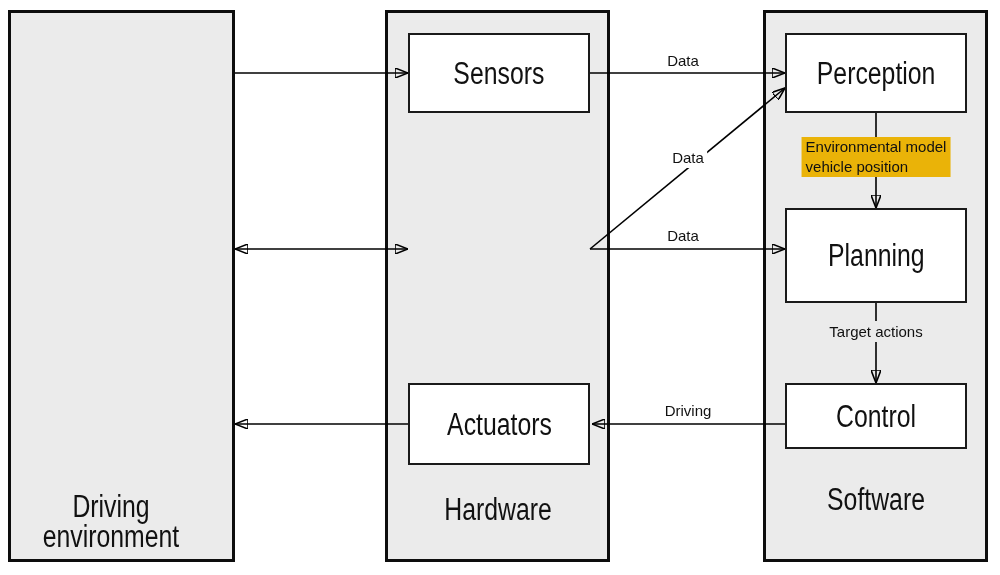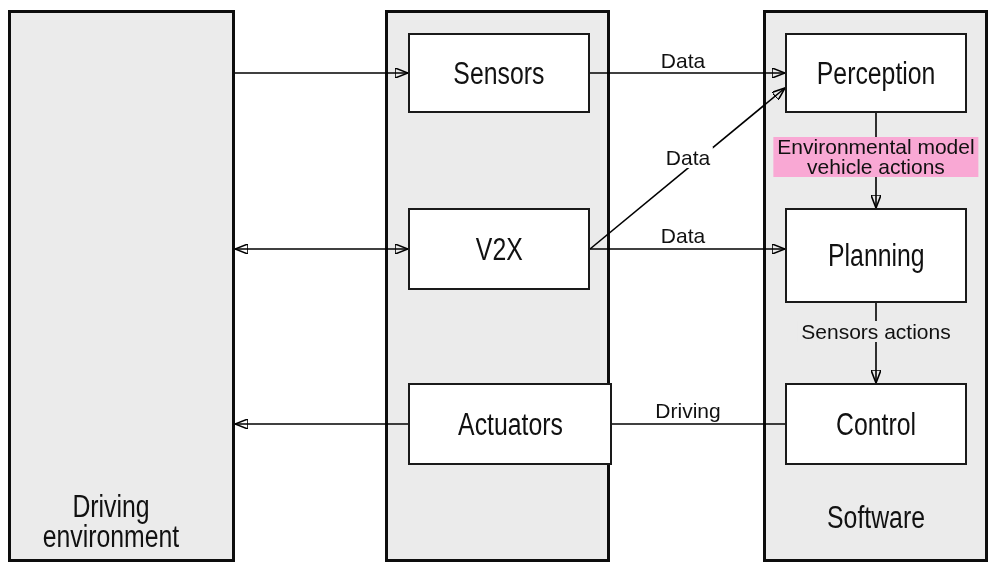--- a/index.html
+++ b/index.html
@@ -19,49 +19,49 @@
   svg.wires { position: absolute; left: 0; top: 0; z-index: 2; }
   svg.wires path, svg.wires line { stroke: #000000; stroke-width: 1.6; fill: none; }
 
   .node {
     position: absolute; background: #ffffff; border: 2px solid #1a1a1a;
     box-sizing: border-box; display: flex; align-items: center; justify-content: center;
     z-index: 3;
   }
   #node-sensors    { left: 408px; top: 33px;  width: 182px; height: 80px; }
   #node-v2x        { left: 408px; top: 208px; width: 182px; height: 82px; }
-  #node-actuators  { left: 408px; top: 383px; width: 204px; height: 82px; }
+  #node-actuators  { left: 408px; top: 383px; width: 182px; height: 82px; }
   #node-perception { left: 785px; top: 33px;  width: 182px; height: 80px; justify-content: center; }
   #node-planning   { left: 785px; top: 208px; width: 182px; height: 95px; }
-  #node-control    { left: 785px; top: 383px; width: 182px; height: 82px; }
+  #node-control    { left: 785px; top: 383px; width: 182px; height: 66px; }
 
   
   .big {
     display: inline-block; font-size: 31px; line-height: 31px;
     transform: scaleX(0.8); transform-origin: 50% 50%;
     white-space: nowrap; text-align: center;
   }
   .big .row { display: block; line-height: 30px; }
 
   .section-label {
     position: absolute; z-index: 4; transform: translateX(-50%);
     text-align: center;
   }
   #label-environment { left: 111px; top: 492px; }
   #label-hardware    { left: 498px; top: 494px; }
-  #label-software    { left: 876px; top: 502px; }
+  #label-software    { left: 876px; top: 484px; }
 
   .edge-label {
-    position: absolute; z-index: 4; font-size: 21px; line-height: 21px;
-    transform: translateX(-50%); white-space: nowrap; text-align: center;
+    position: absolute; z-index: 4; font-size: 15px; line-height: 21px;
+    transform: translateX(-50%); white-space: nowrap; text-align: left;
   }
   #edge-data-sensors    { left: 683px; top: 50px; }
   #edge-data-diagonal   { left: 688px; top: 147px; background: #ffffff; padding: 0 3px; }
   #edge-data-planning   { left: 683px; top: 225px; }
-  #edge-env-model       { left: 876px; top: 137px; background: #f9a8d4; padding: 0 4px; line-height: 20px; }
+  #edge-env-model       { left: 876px; top: 137px; background: #eab308; padding: 0 4px; line-height: 20px; }
   #edge-target-actions  { left: 876px; top: 321px; background: #ebebeb; padding: 0 4px; }
   #edge-command         { left: 688px; top: 400px; }
   .edge-label .row { display: block; }
 </style>
 </head>
 <body>
 
 <div class="stage">
 
   <div class="panel" id="panel-environment"></div>
@@ -84,50 +84,50 @@
     <line x1="590" y1="249" x2="785" y2="88" marker-end="url(#ah)"></line>
     <line x1="590" y1="249" x2="785" y2="249" marker-end="url(#ah)"></line>
     <line x1="876" y1="113" x2="876" y2="208" marker-end="url(#ah)"></line>
     <line x1="876" y1="290" x2="876" y2="383" marker-end="url(#ah)"></line>
     <line x1="785" y1="424" x2="592" y2="424" marker-end="url(#ah)"></line>
   </svg>
 
   <div class="node" id="node-sensors">
     <span class="big">Sensors</span>
   </div>
-  <div class="node" id="node-v2x">
-    <span class="big">V2X</span>
-  </div>
   <div class="node" id="node-actuators">
     <span class="big">Actuators</span>
   </div>
 
   <div class="node" id="node-perception">
     <span class="big">Perception</span>
   </div>
   <div class="node" id="node-planning">
     <span class="big">Planning</span>
   </div>
   <div class="node" id="node-control">
     <span class="big">Control</span>
   </div>
 
   <div class="section-label" id="label-environment">
     <span class="big">
       <span class="row">Driving</span>
       <span class="row">environment</span>
     </span>
   </div>
+  <div class="section-label" id="label-hardware">
+    <span class="big">Hardware</span>
+  </div>
   <div class="section-label" id="label-software">
     <span class="big">Software</span>
   </div>
 
   <div class="edge-label" id="edge-data-sensors">Data</div>
   <div class="edge-label" id="edge-data-diagonal">Data</div>
   <div class="edge-label" id="edge-data-planning">Data</div>
   <div class="edge-label" id="edge-env-model">
     <span class="row">Environmental model</span>
-    <span class="row">vehicle actions</span>
+    <span class="row">vehicle position</span>
   </div>
-  <div class="edge-label" id="edge-target-actions">Sensors actions</div>
+  <div class="edge-label" id="edge-target-actions">Target actions</div>
   <div class="edge-label" id="edge-command">Driving</div>
 
 </div>
 
 </body></html>

